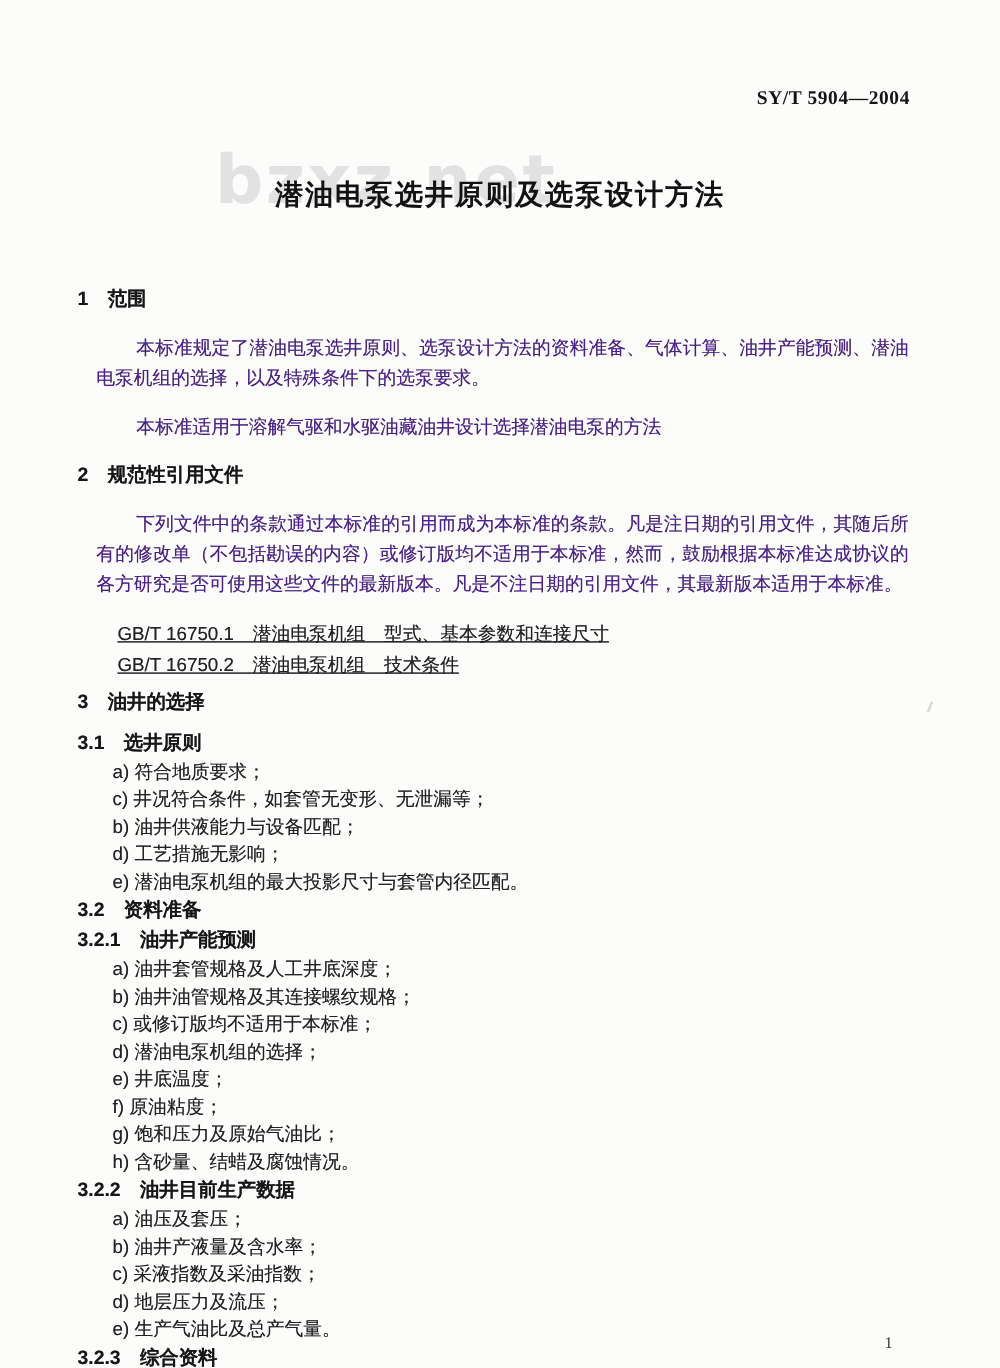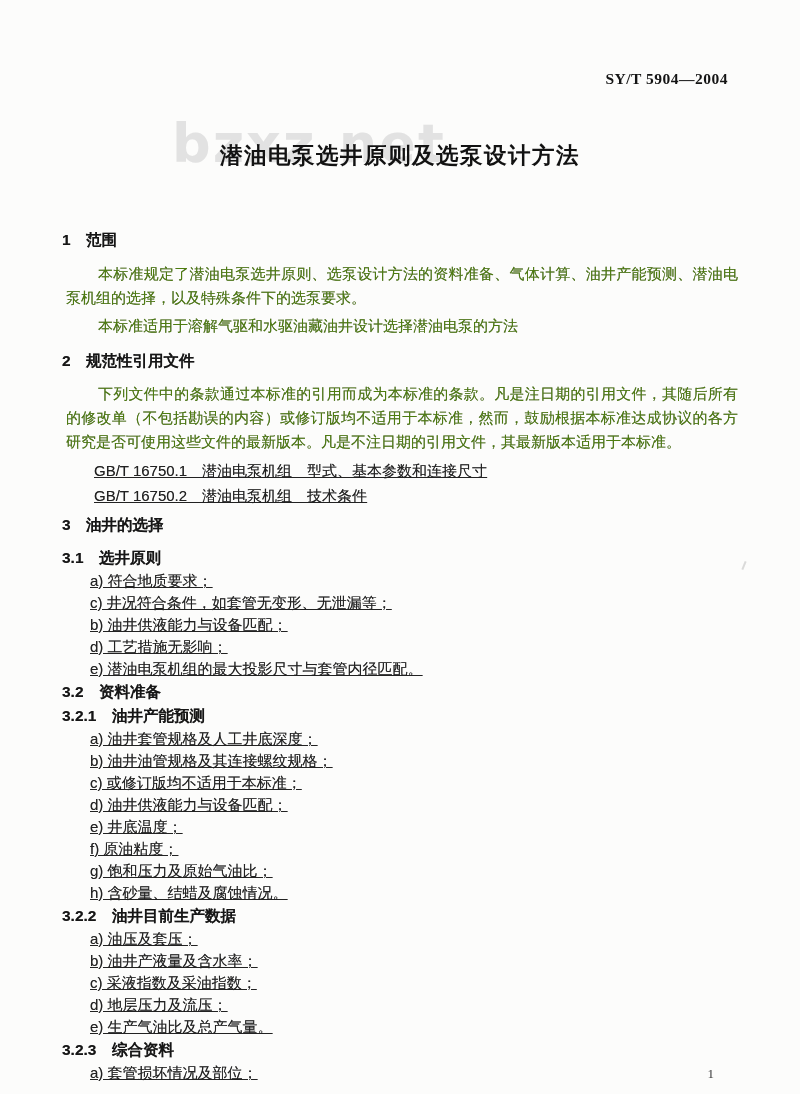--- a/index.html
+++ b/index.html
@@ -68,41 +68,40 @@
     line-height: 24px;
     color: #161616;
     margin: 0;
   }
   .h-s1   { margin-bottom: 10px; }
   .h-s2   { margin-top: 11px; margin-bottom: 9px; }
   .h-s3   { margin-top: 5px; }
   .h-s31  { margin-top: 9px; }
 
   p.para {
-    margin: 4px;
+    margin: 15px;
     font-size: 15px;
     line-height: 24px;
     text-indent: 32px;
     text-align: justify;
-    color: #4d7c0f;
+    color: #4c1d95;
   }
 
   .refs { margin-top: 2px; padding-left: 32px; }
   .ref  { font-size: 15px; line-height: 25px; color: #222; text-decoration: underline; }
 
   ul.items {
     list-style: none;
     margin: 0;
     padding: 0 0 0 28px;
   }
   li.item {
     font-size: 15px;
     line-height: 22px;
     color: #222;
-    text-decoration: underline;
   }
 
   .page-number {
     position: absolute;
     right: 86px;
     top: 1066px;
     font-family: "Liberation Serif", "DejaVu Serif", serif;
     font-size: 13px;
     color: #3a3a3a;
     z-index: 1;
@@ -155,21 +154,21 @@
       <li class="item">e) 潜油电泵机组的最大投影尺寸与套管内径匹配。</li>
     </ul>
 
     <div class="h">3.2　资料准备</div>
 
     <div class="h">3.2.1　油井产能预测</div>
     <ul class="items">
       <li class="item">a) 油井套管规格及人工井底深度；</li>
       <li class="item">b) 油井油管规格及其连接螺纹规格；</li>
       <li class="item">c) 或修订版均不适用于本标准；</li>
-      <li class="item">d) 油井供液能力与设备匹配；</li>
+      <li class="item">d) 潜油电泵机组的选择；</li>
       <li class="item">e) 井底温度；</li>
       <li class="item">f) 原油粘度；</li>
       <li class="item">g) 饱和压力及原始气油比；</li>
       <li class="item">h) 含砂量、结蜡及腐蚀情况。</li>
     </ul>
 
     <div class="h">3.2.2　油井目前生产数据</div>
     <ul class="items">
       <li class="item">a) 油压及套压；</li>
       <li class="item">b) 油井产液量及含水率；</li>

